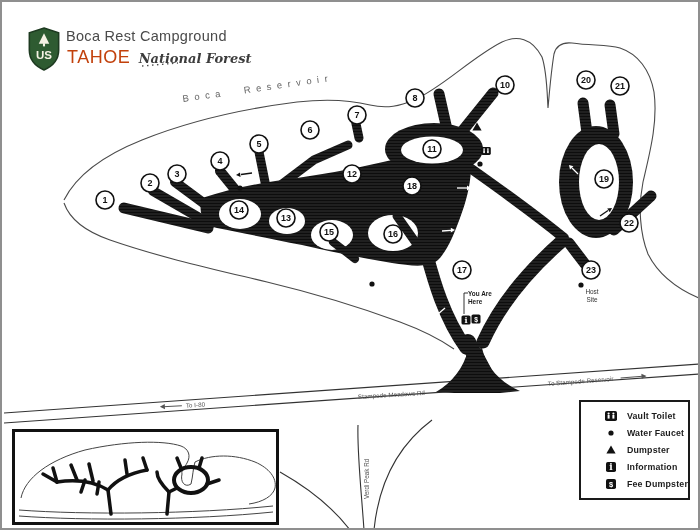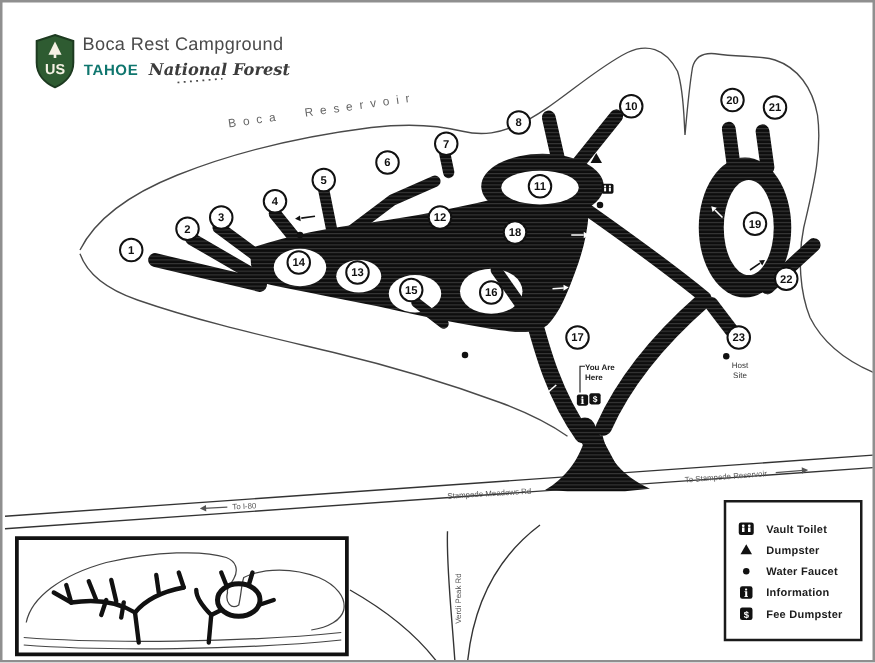--- a/index.html
+++ b/index.html
@@ -5,27 +5,27 @@
   html,body{margin:0;padding:0;background:#e8e8e8;}
   .page{
     position:relative;width:700px;height:530px;background:#fff;
     border:2px solid #8f8f8f;box-sizing:border-box;overflow:hidden;
     font-family:"Liberation Sans",sans-serif;
   }
   .hdr{position:absolute;left:0;top:0;z-index:5;}
   .hdr-logo{position:absolute;left:24px;top:25px;}
   .hdr-title{position:absolute;left:64px;top:26px;font-size:14.5px;color:#4a4a4a;font-weight:500;letter-spacing:.3px;white-space:nowrap;text-align:right;}
   .hdr-sub{position:absolute;left:65px;top:45px;white-space:nowrap;}
-  .hdr-sub .tahoe{font-size:12px;font-weight:bold;color:#0f766e;letter-spacing:.5px;}
+  .hdr-sub .tahoe{font-size:18px;font-weight:normal;color:#c2410c;letter-spacing:.5px;}
   .hdr-sub .script{font-family:"DejaVu Serif",serif;font-style:italic;font-weight:bold;font-size:13px;color:#3c3c3c;margin-left:4px;text-align:right;}
   .map-svg{position:absolute;left:0;top:0;}
   .legend{
-    position:absolute;left:577px;top:398px;width:111px;height:113px;
+    position:absolute;left:577px;top:398px;width:111px;height:100px;
     border:2px solid #1a1a1a;background:#fff;box-sizing:border-box;z-index:6;
-    display:flex;flex-direction:column;justify-content:space-evenly;padding:2px 0;
+    display:flex;flex-direction:column;justify-content:space-evenly;padding:2px 0;align-items:flex-end;
   }
   .legend-row{display:flex;align-items:center;height:17px;}
   .legend-ic{width:32px;display:flex;justify-content:center;align-items:center;}
   .legend-lb{font-size:8.8px;font-weight:600;color:#1c1c1c;letter-spacing:.2px;}
   .inset{
     position:absolute;left:10px;top:427px;width:267px;height:96px;
     border:3px solid #111;background:#fff;box-sizing:border-box;z-index:6;
   }
 </style>
 </head>
@@ -334,32 +334,32 @@
               <rect x="-3.4" y="-1" width="2" height="3.6" fill="#fff"></rect>
               <circle cx="2.4" cy="-2.4" r="1.1" fill="#fff"></circle>
               <rect x="1.4" y="-1" width="2" height="3.6" fill="#fff"></rect>
             </svg>
           </span>
     <span class="legend-lb">Vault Toilet</span>
         </div>
         <div class="legend-row">
           <span class="legend-ic">
       <svg width="18" height="16" viewBox="-9 -8 18 16">
+              <circle r="2.6" fill="#111"></circle>
+            </svg>
+          </span>
+    <span class="legend-lb">Water Faucet</span>
+        </div>
+        <div class="legend-row">
+          <span class="legend-ic">
+      <svg width="18" height="16" viewBox="-9 -8 18 16">
               <path d="M0,-4.6 L4.6,3.4 L-4.6,3.4 Z" fill="#111"></path>
             </svg>
           </span>
     <span class="legend-lb">Dumpster</span>
-        </div>
-        <div class="legend-row">
-          <span class="legend-ic">
-      <svg width="18" height="16" viewBox="-9 -8 18 16">
-              <circle r="2.6" fill="#111"></circle>
-            </svg>
-          </span>
-    <span class="legend-lb">Water Faucet</span>
         </div>
         <div class="legend-row">
           <span class="legend-ic">
       <svg width="18" height="16" viewBox="-9 -8 18 16">
               <rect x="-5" y="-5" width="10" height="10" rx="1.8" fill="#111"></rect>
               <text y="3.4" text-anchor="middle" font-size="9" font-weight="bold" fill="#fff" font-family="DejaVu Serif, serif">i</text>
             </svg>
           </span>
     <span class="legend-lb">Information</span>
         </div>

